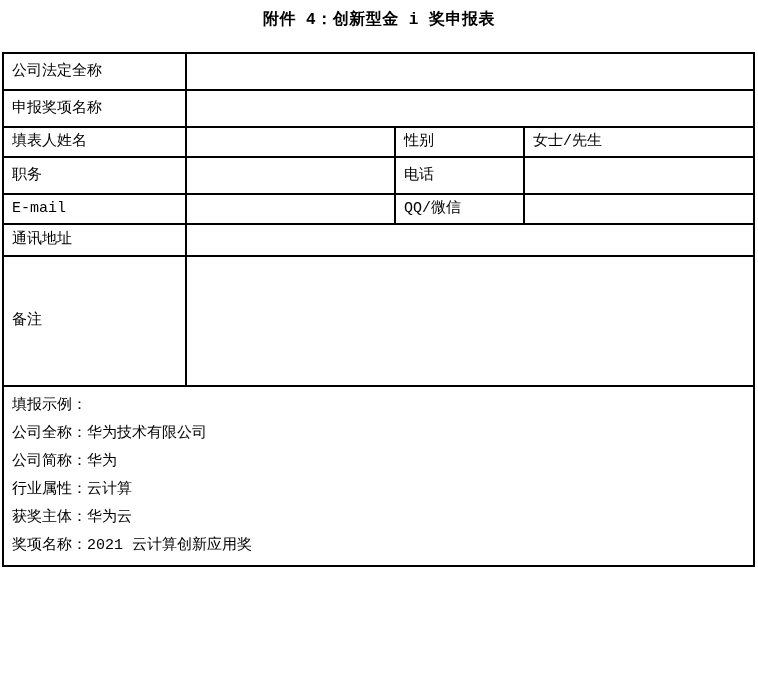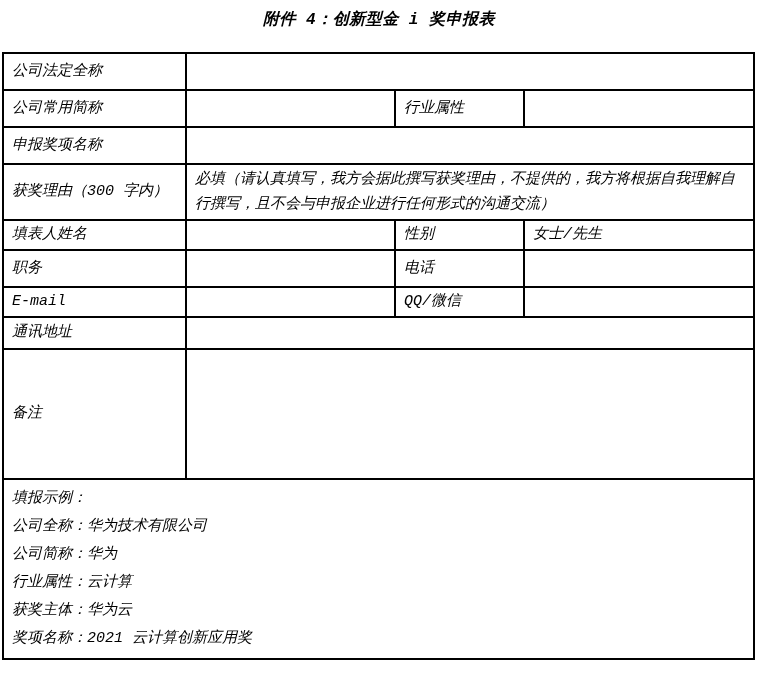--- a/index.html
+++ b/index.html
@@ -1,15 +1,15 @@
 <!DOCTYPE html>
 <html><head>
 <meta charset="utf-8">
 <style>
-  * { box-sizing: border-box; margin: 0; padding: 0; font-style: italic; }
+  * { box-sizing: border-box; margin: 0; padding: 0; }
   html, body { background: #ffffff; }
   body {
     width: 758px; height: 700px;
     font-family: "Liberation Mono", "DejaVu Sans Mono", monospace;
     color: #000000;
   }
   .page {
     position: relative;
     width: 758px; height: 700px;
     background: #ffffff;
@@ -67,37 +67,27 @@
         <col class="col3">
         <col class="col4">
     </colgroup>
 
     <tbody>
         <tr>
       <td class="h37">公司法定全称</td>
       <td colspan="3"></td>
     </tr>
 
-    <tr>
-      <td class="h37">公司常用简称</td>
-      <td></td>
-      <td>行业属性</td>
-      <td></td>
-    </tr>
 
 
     <tr>
       <td class="h37">申报奖项名称</td>
       <td colspan="3"></td>
     </tr>
 
-    <tr>
-      <td class="h52">获奖理由（300 字内）</td>
-      <td colspan="3" class="note-cell">必填（请认真填写，我方会据此撰写获奖理由，不提供的，我方将根据自我理解自行撰写，且不会与申报企业进行任何形式的沟通交流）</td>
-    </tr>
 
     <tr>
       <td class="h38">填表人姓名</td>
       <td></td>
       <td>性别</td>
       <td>女士/先生</td>
     </tr>
 
     <tr>
       <td class="h37">职务</td>

